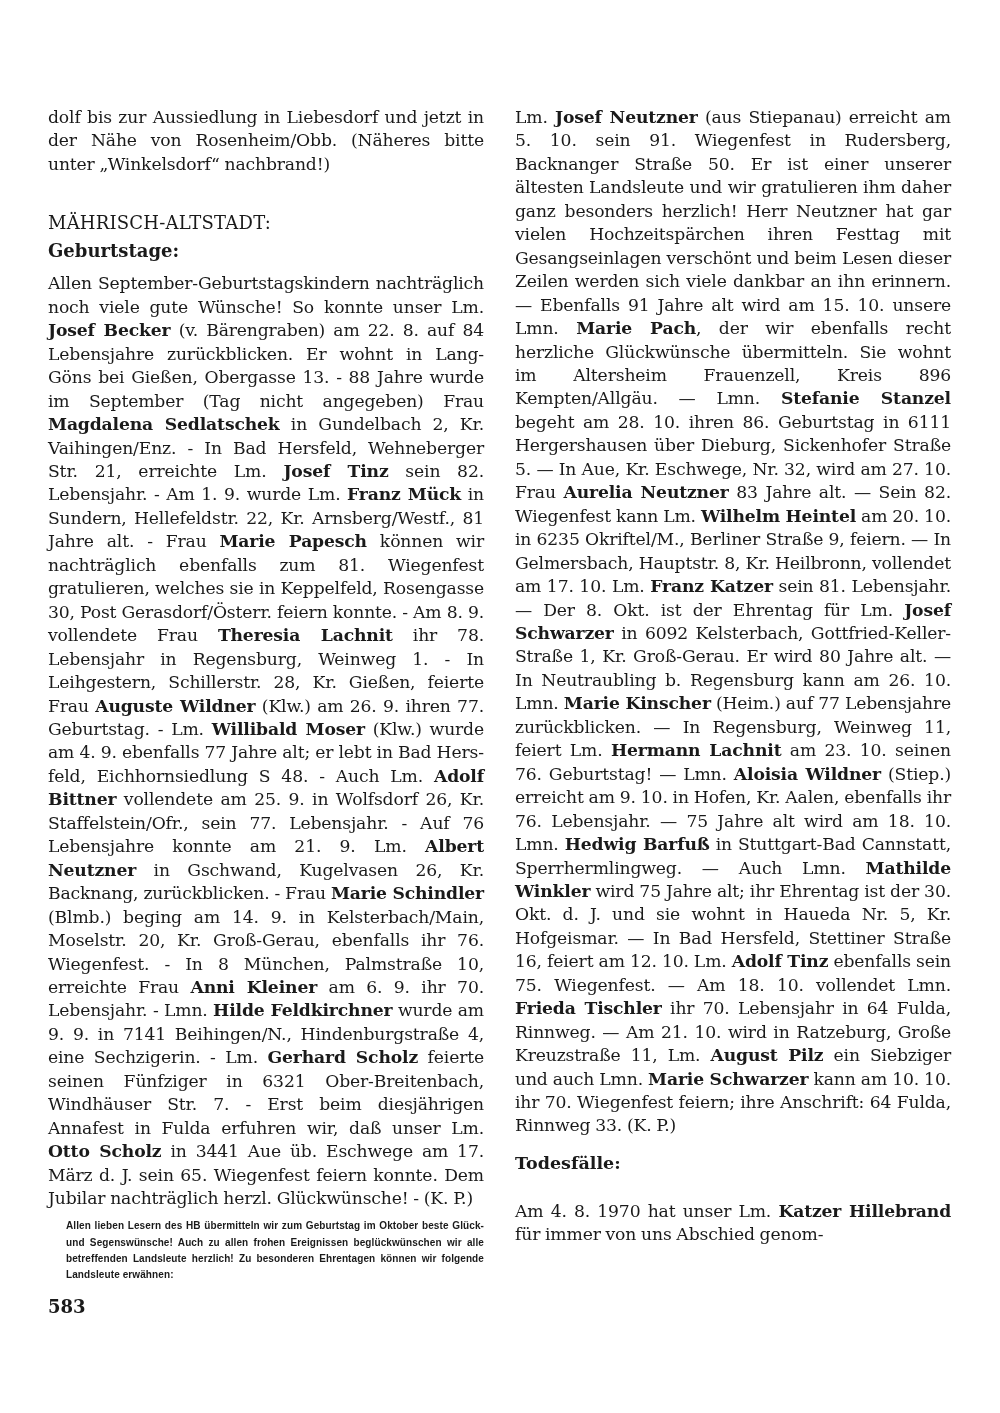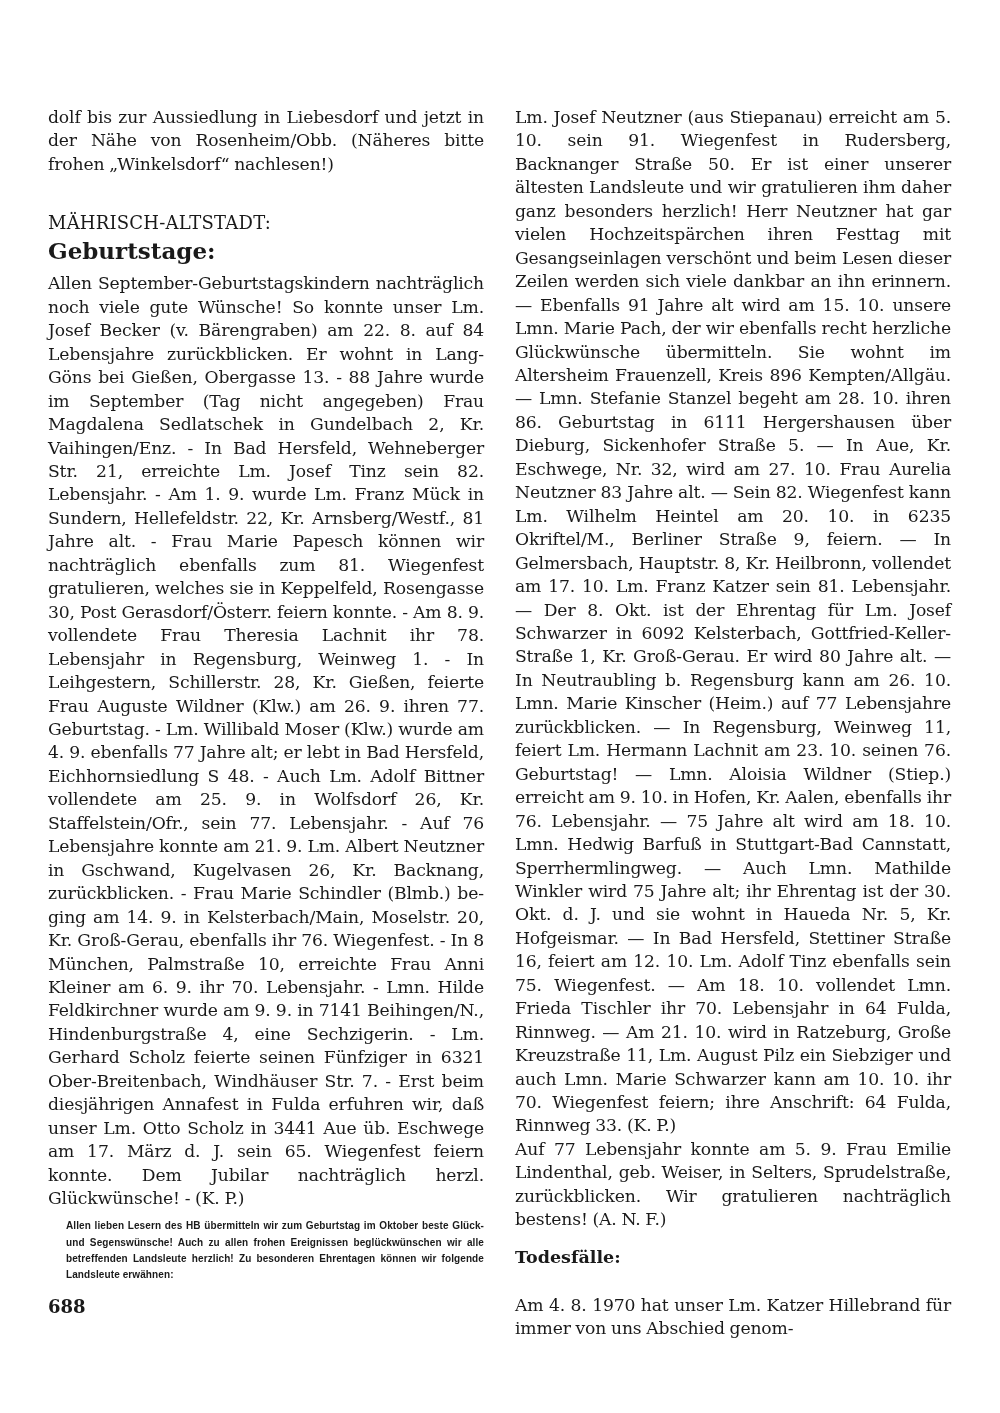--- a/index.html
+++ b/index.html
@@ -3,42 +3,41 @@
 <meta charset="utf-8">
 <style>
   html, body { margin: 0; padding: 0; background: #ffffff; }
   body { width: 1000px; height: 1413px; position: relative; overflow: hidden;
          font-family: "DejaVu Serif", "Liberation Serif", serif; color: #1a1a1a; }
   .col { position: absolute; top: 106px; width: 436px; }
   .col-left { left: 48px; }
   .col-right { left: 515px; }
   p.body { margin: 0; font-size: 17.2px; line-height: 23.45px; text-align: justify;
            letter-spacing: -0.15px; word-spacing: -0.5px; hyphens: manual; }
-  p.body b { font-weight: normal; margin-top: 38px; }
+  p.body b { font-weight: bold; margin-top: 38px; }
   h2.section { margin: 34px 0 0 0; font-size: 18px; line-height: 26px; font-weight: normal;
                letter-spacing: 0.2px; }
-  h3.sub { margin: 2px 0 8px 0; font-size: 23px; line-height: 26px; font-weight: bold; }
+  h3.sub { margin: 2px 0 8px 0; font-size: 18px; line-height: 26px; font-weight: bold; }
   h3.sub-right { margin: 12px 0 24px 0; font-size: 17.5px; line-height: 26px; font-weight: bold; }
   p.notice { margin: 8px 0 0 18px; font-family: "Liberation Sans", sans-serif; font-weight: bold;
              font-size: 10px; line-height: 16.3px; text-align: justify; letter-spacing: 0.1px;
              word-spacing: 0px; }
   .pagenum { position: absolute; left: 48px; top: 1296px; font-size: 18px; font-weight: bold;
              font-family: "DejaVu Serif", serif; }
 </style>
 </head>
 <body>
 
 <div class="col col-left">
-  <p class="body">dolf bis zur Aussiedlung in Liebesdorf und jetzt in der Nähe von Rosenheim/Obb. (Näheres bitte frohen „Winkelsdorf“ nach­lesen!)</p>
+  <p class="body">dolf bis zur Aussiedlung in Liebesdorf und jetzt in der Nähe von Rosenheim/Obb. (Näheres bitte unter „Winkelsdorf“ nach­brand!)</p>
   <h2 class="section">MÄHRISCH-ALTSTADT:</h2>
   <h3 class="sub">Geburtstage:</h3>
   <p class="body">Allen September-Geburtstagskindern nach­träglich noch viele gute Wünsche! So konnte unser Lm. <b>Josef Becker</b> (v. Bären­graben) am 22. 8. auf 84 Lebensjahre zu­rückblicken. Er wohnt in Lang-Göns bei Gießen, Obergasse 13. - 88 Jahre wurde im September (Tag nicht angegeben) Frau <b>Magdalena Sedlatschek</b> in Gundelbach 2, Kr. Vaihingen/Enz. - In Bad Hersfeld, Wehneberger Str. 21, erreichte Lm. <b>Josef Tinz</b> sein 82. Lebensjahr. - Am 1. 9. wurde Lm. <b>Franz Mück</b> in Sundern, Hellefeldstr. 22, Kr. Arnsberg/Westf., 81 Jahre alt. - Frau <b>Marie Papesch</b> können wir nachträg­lich ebenfalls zum 81. Wiegenfest gratulie­ren, welches sie in Keppelfeld, Rosengasse 30, Post Gerasdorf/Österr. feiern konnte. - Am 8. 9. vollendete Frau <b>Theresia Lachnit</b> ihr 78. Lebensjahr in Regensburg, Wein­weg 1. - In Leihgestern, Schillerstr. 28, Kr. Gießen, feierte Frau <b>Auguste Wildner</b> (Klw.) am 26. 9. ihren 77. Geburtstag. - Lm. <b>Willibald Moser</b> (Klw.) wurde am 4. 9. ebenfalls 77 Jahre alt; er lebt in Bad Hers­feld, Eichhornsiedlung S 48. - Auch Lm. <b>Adolf Bittner</b> vollendete am 25. 9. in Wolfs­dorf 26, Kr. Staffelstein/Ofr., sein 77. Le­bensjahr. - Auf 76 Lebensjahre konnte am 21. 9. Lm. <b>Albert Neutzner</b> in Gschwand, Kugelvasen 26, Kr. Backnang, zurück­blicken. - Frau <b>Marie Schindler</b> (Blmb.) be­ging am 14. 9. in Kelsterbach/Main, Mosel­str. 20, Kr. Groß-Gerau, ebenfalls ihr 76. Wiegenfest. - In 8 München, Palmstraße 10, erreichte Frau <b>Anni Kleiner</b> am 6. 9. ihr 70. Lebensjahr. - Lmn. <b>Hilde Feldkirchner</b> wurde am 9. 9. in 7141 Beihingen/N., Hin­denburgstraße 4, eine Sechzigerin. - Lm. <b>Gerhard Scholz</b> feierte seinen Fünfziger in 6321 Ober-Breitenbach, Windhäuser Str. 7. - Erst beim diesjährigen Annafest in Fulda erfuhren wir, daß unser Lm. <b>Otto Scholz</b> in 3441 Aue üb. Eschwege am 17. März d. J. sein 65. Wiegenfest feiern konnte. Dem Jubilar nachträglich herzl. Glückwünsche! - (K. P.)</p>
   <p class="notice">Allen lieben Lesern des HB übermitteln wir zum Ge­burtstag im Oktober beste Glück- und Segenswünsche! Auch zu allen frohen Ereignissen beglückwünschen wir alle betreffenden Landsleute herzlich! Zu besonderen Ehrentagen können wir folgende Landsleute erwähnen:</p>
 </div>
 
 <div class="col col-right">
   <p class="body">Lm. <b>Josef Neutzner</b> (aus Stiepanau) erreicht am 5. 10. sein 91. Wiegenfest in Ruders­berg, Backnanger Straße 50. Er ist einer unserer ältesten Landsleute und wir gra­tulieren ihm daher ganz besonders herz­lich! Herr Neutzner hat gar vielen Hoch­zeitspärchen ihren Festtag mit Gesangsein­lagen verschönt und beim Lesen dieser Zeilen werden sich viele dankbar an ihn erinnern. — Ebenfalls 91 Jahre alt wird am 15. 10. unsere Lmn. <b>Marie Pach</b>, der wir ebenfalls recht herzliche Glückwünsche übermitteln. Sie wohnt im Altersheim Frauenzell, Kreis 896 Kempten/Allgäu. — Lmn. <b>Stefanie Stanzel</b> begeht am 28. 10. ihren 86. Geburtstag in 6111 Hergershausen über Dieburg, Sickenhofer Straße 5. — In Aue, Kr. Eschwege, Nr. 32, wird am 27. 10. Frau <b>Aurelia Neutzner</b> 83 Jahre alt. — Sein 82. Wiegenfest kann Lm. <b>Wilhelm Heintel</b> am 20. 10. in 6235 Okriftel/M., Berli­ner Straße 9, feiern. — In Gelmersbach, Hauptstr. 8, Kr. Heilbronn, vollendet am 17. 10. Lm. <b>Franz Katzer</b> sein 81. Lebens­jahr. — Der 8. Okt. ist der Ehrentag für Lm. <b>Josef Schwarzer</b> in 6092 Kelsterbach, Gottfried-Keller-Straße 1, Kr. Groß-Gerau. Er wird 80 Jahre alt. — In Neutraubling b. Regensburg kann am 26. 10. Lmn. <b>Marie Kinscher</b> (Heim.) auf 77 Lebensjahre zu­rückblicken. — In Regensburg, Weinweg 11, feiert Lm. <b>Hermann Lachnit</b> am 23. 10. sei­nen 76. Geburtstag! — Lmn. <b>Aloisia Wild­ner</b> (Stiep.) erreicht am 9. 10. in Hofen, Kr. Aalen, ebenfalls ihr 76. Lebensjahr. — 75 Jahre alt wird am 18. 10. Lmn. <b>Hedwig Barfuß</b> in Stuttgart-Bad Cannstatt, Sperr­hermlingweg. — Auch Lmn. <b>Mathilde Winkler</b> wird 75 Jahre alt; ihr Ehrentag ist der 30. Okt. d. J. und sie wohnt in Haueda Nr. 5, Kr. Hofgeismar. — In Bad Hersfeld, Stettiner Straße 16, feiert am 12. 10. Lm. <b>Adolf Tinz</b> ebenfalls sein 75. Wiegenfest. — Am 18. 10. vollendet Lmn. <b>Frieda Tischler</b> ihr 70. Lebensjahr in 64 Fulda, Rinnweg. — Am 21. 10. wird in Ratzeburg, Große Kreuz­straße 11, Lm. <b>August Pilz</b> ein Siebziger und auch Lmn. <b>Marie Schwarzer</b> kann am 10. 10. ihr 70. Wiegenfest feiern; ihre An­schrift: 64 Fulda, Rinnweg 33. (K. P.)</p>
-  <p class="body">Auf 77 Lebensjahr konnte am 5. 9. Frau <b>Emilie Lindenthal,</b> geb. Weiser, in Selters, Sprudelstraße, zurückblicken. Wir gratulie­ren nachträglich bestens! (A. N. F.)</p>
   <h3 class="sub-right">Todesfälle:</h3>
   <p class="body">Am 4. 8. 1970 hat unser Lm. <b>Katzer Hille­brand</b> für immer von uns Abschied genom-</p>
 </div>
 
-<div class="pagenum">688</div>
+<div class="pagenum">583</div>
 
 </body></html>

